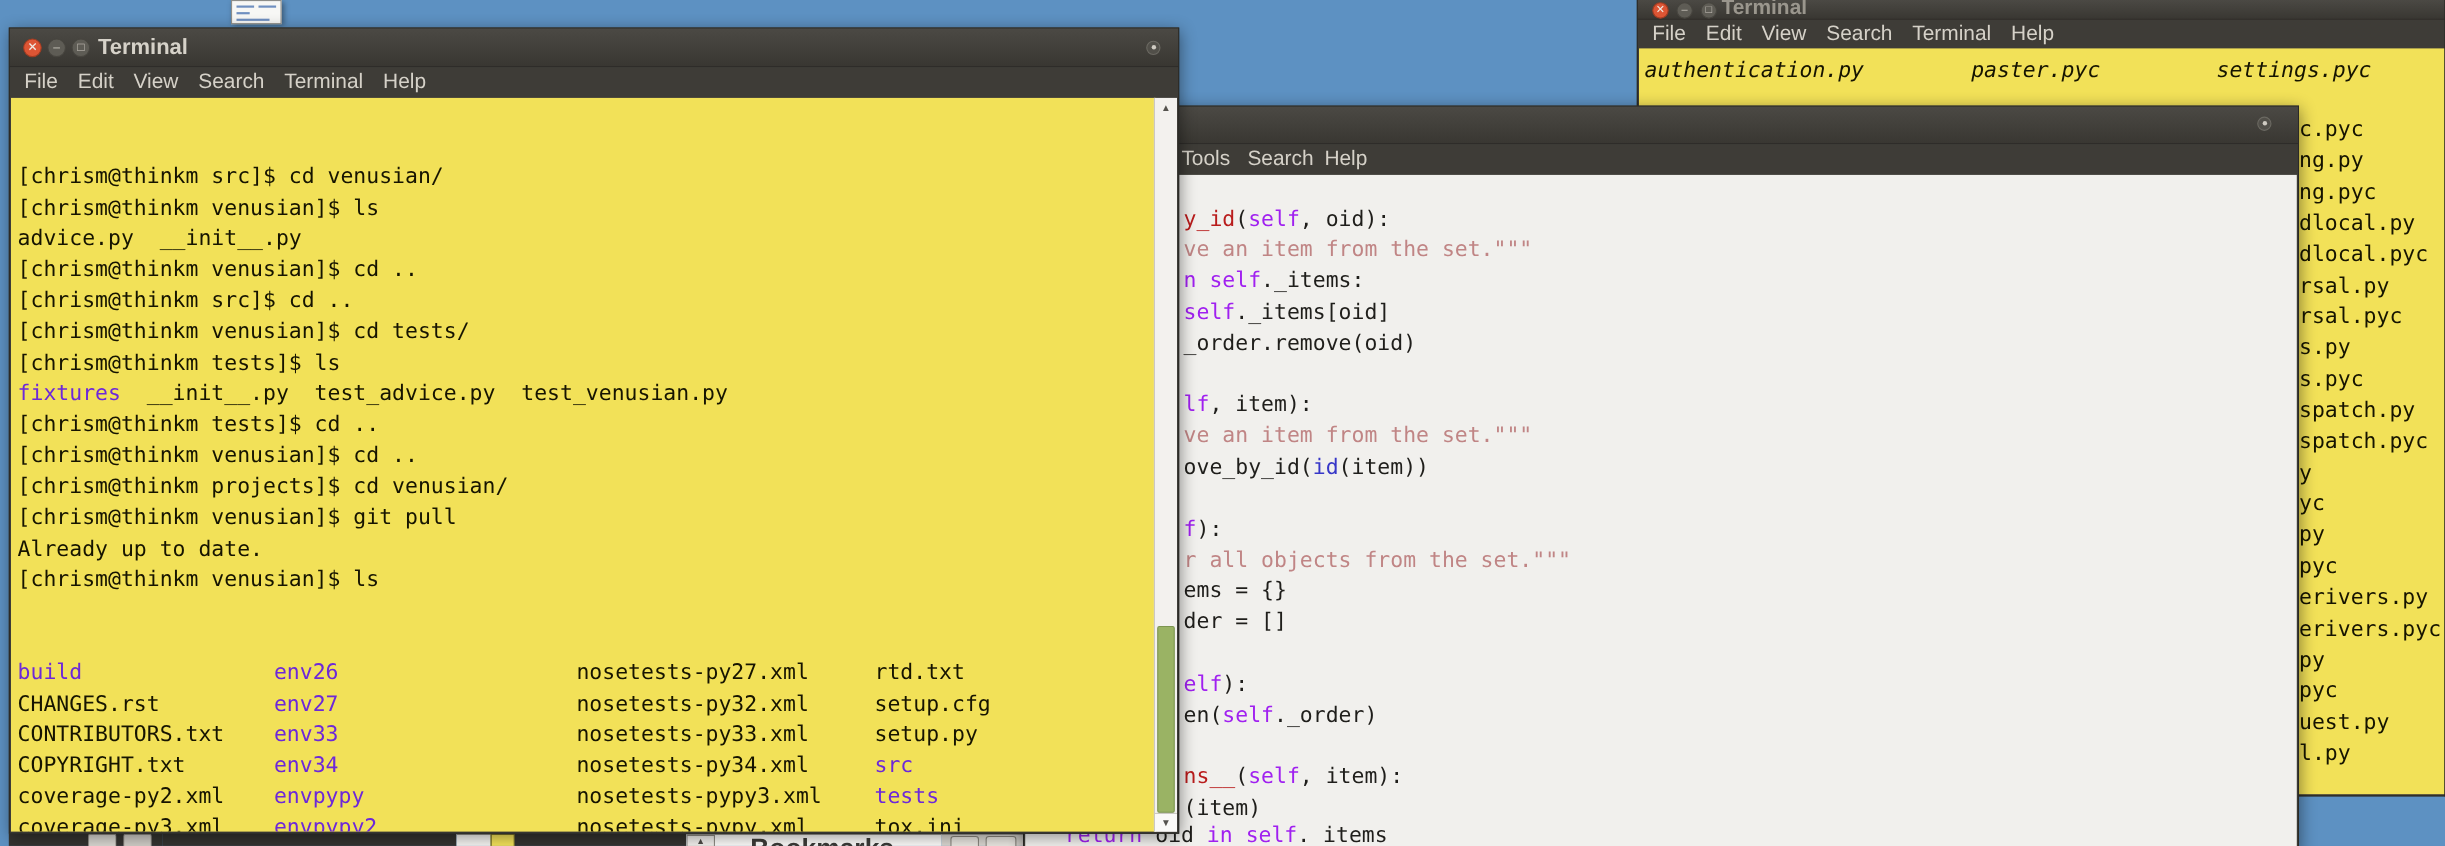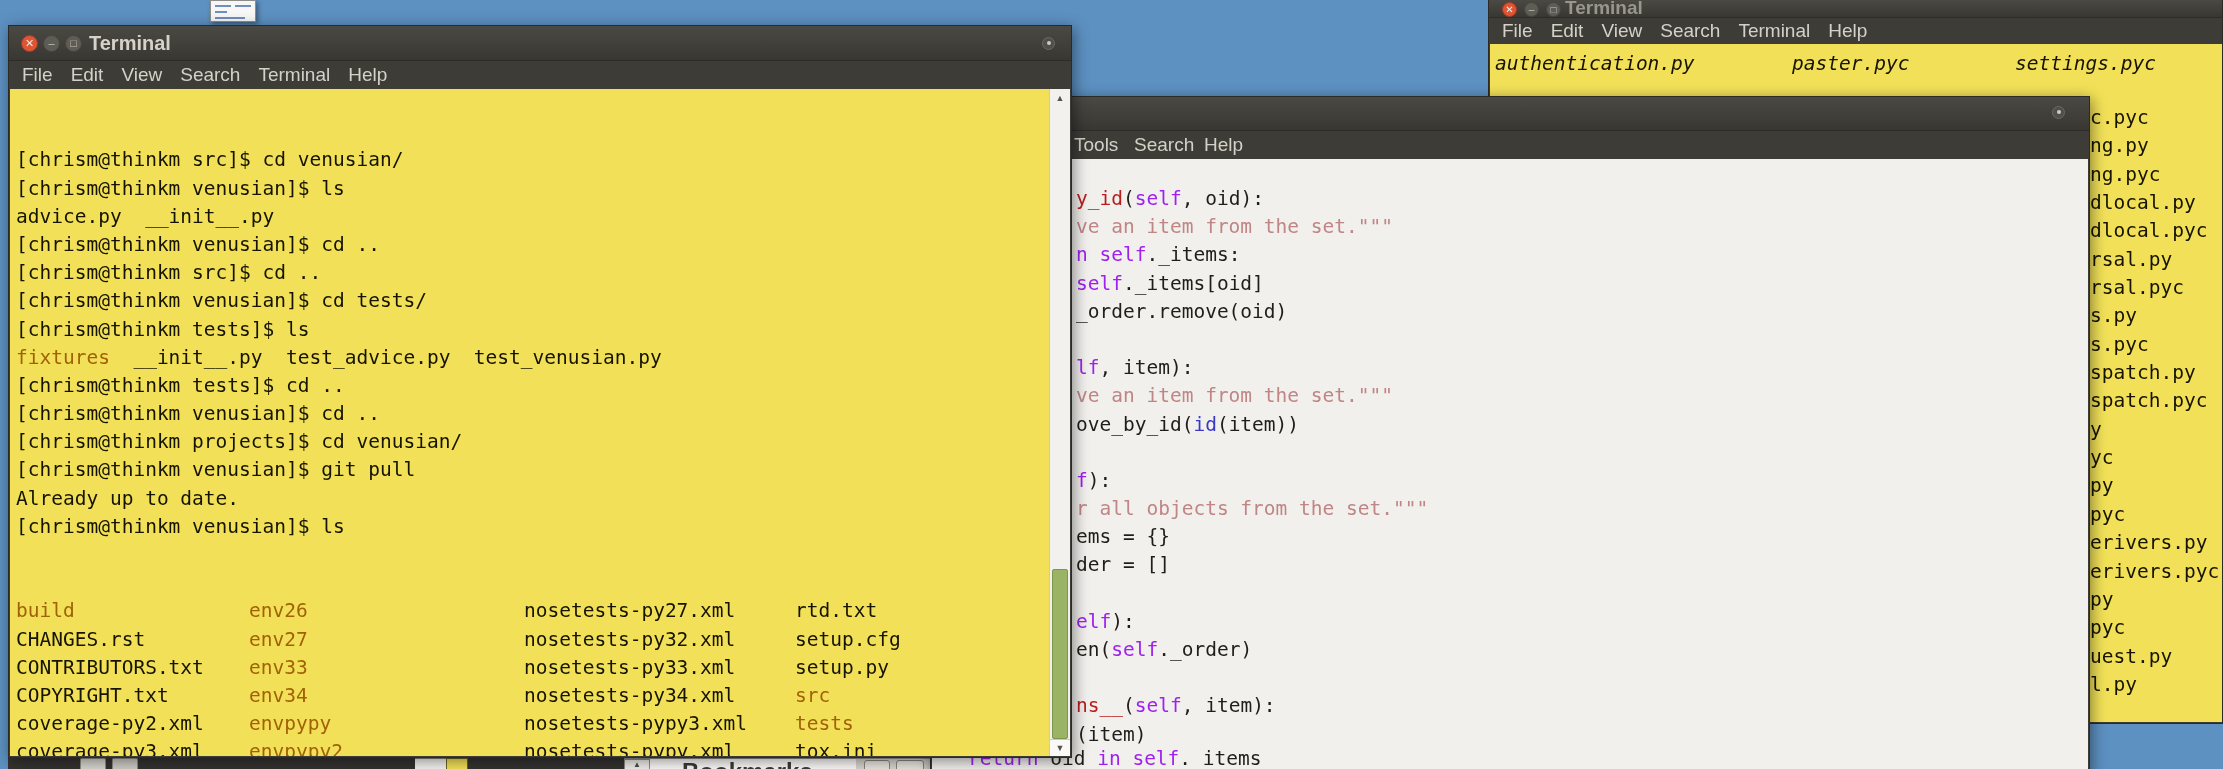--- a/index.html
+++ b/index.html
@@ -70,21 +70,21 @@
   #right-terminal .menubar { height:26px; }
   #rt-content { position:absolute; left:1px; right:0; top:44px; bottom:1px; background:#f2e158;
                 overflow:hidden; font-family:"DejaVu Sans Mono", monospace; font-size:19.5px;
                 line-height:28.35px; color:#161400; }
   #rt-rows { position:absolute; left:5px; top:6px; right:16px;font-style:italic; }
   .rt-row { position:relative; height:28.35px; }
   .rt-c0 { left:0; } .rt-c1 { left:261px;margin-left:36px; } .rt-c2 { left:520px; }
   #rt-frags { position:absolute; left:600px; top:60px; white-space:pre; }
 
   
-  .tk-p { } .tk-d { color:#a16207; }
+  .tk-p { } .tk-d { color:#6d28d9; }
   .tk-k { color:#a020f0; } .tk-f { color:#b91c1c; } .tk-b { color:#3737c8; }
   .tk-s { color:#c08585; }
 
   
   #peek-top-window { position:absolute; left:210px; top:0; width:46px; height:22px;
                      background:#f7f7f5; border:1px solid #8d8d89; box-shadow:2px 2px 5px rgba(0,0,0,.4);
                      z-index:10; }
   #peek-top-window .tline { position:absolute; height:2px; background:#6f8fc0; }
 
   .bottom-sliver { position:absolute; top:758px; height:11px; z-index:5; overflow:hidden; }

